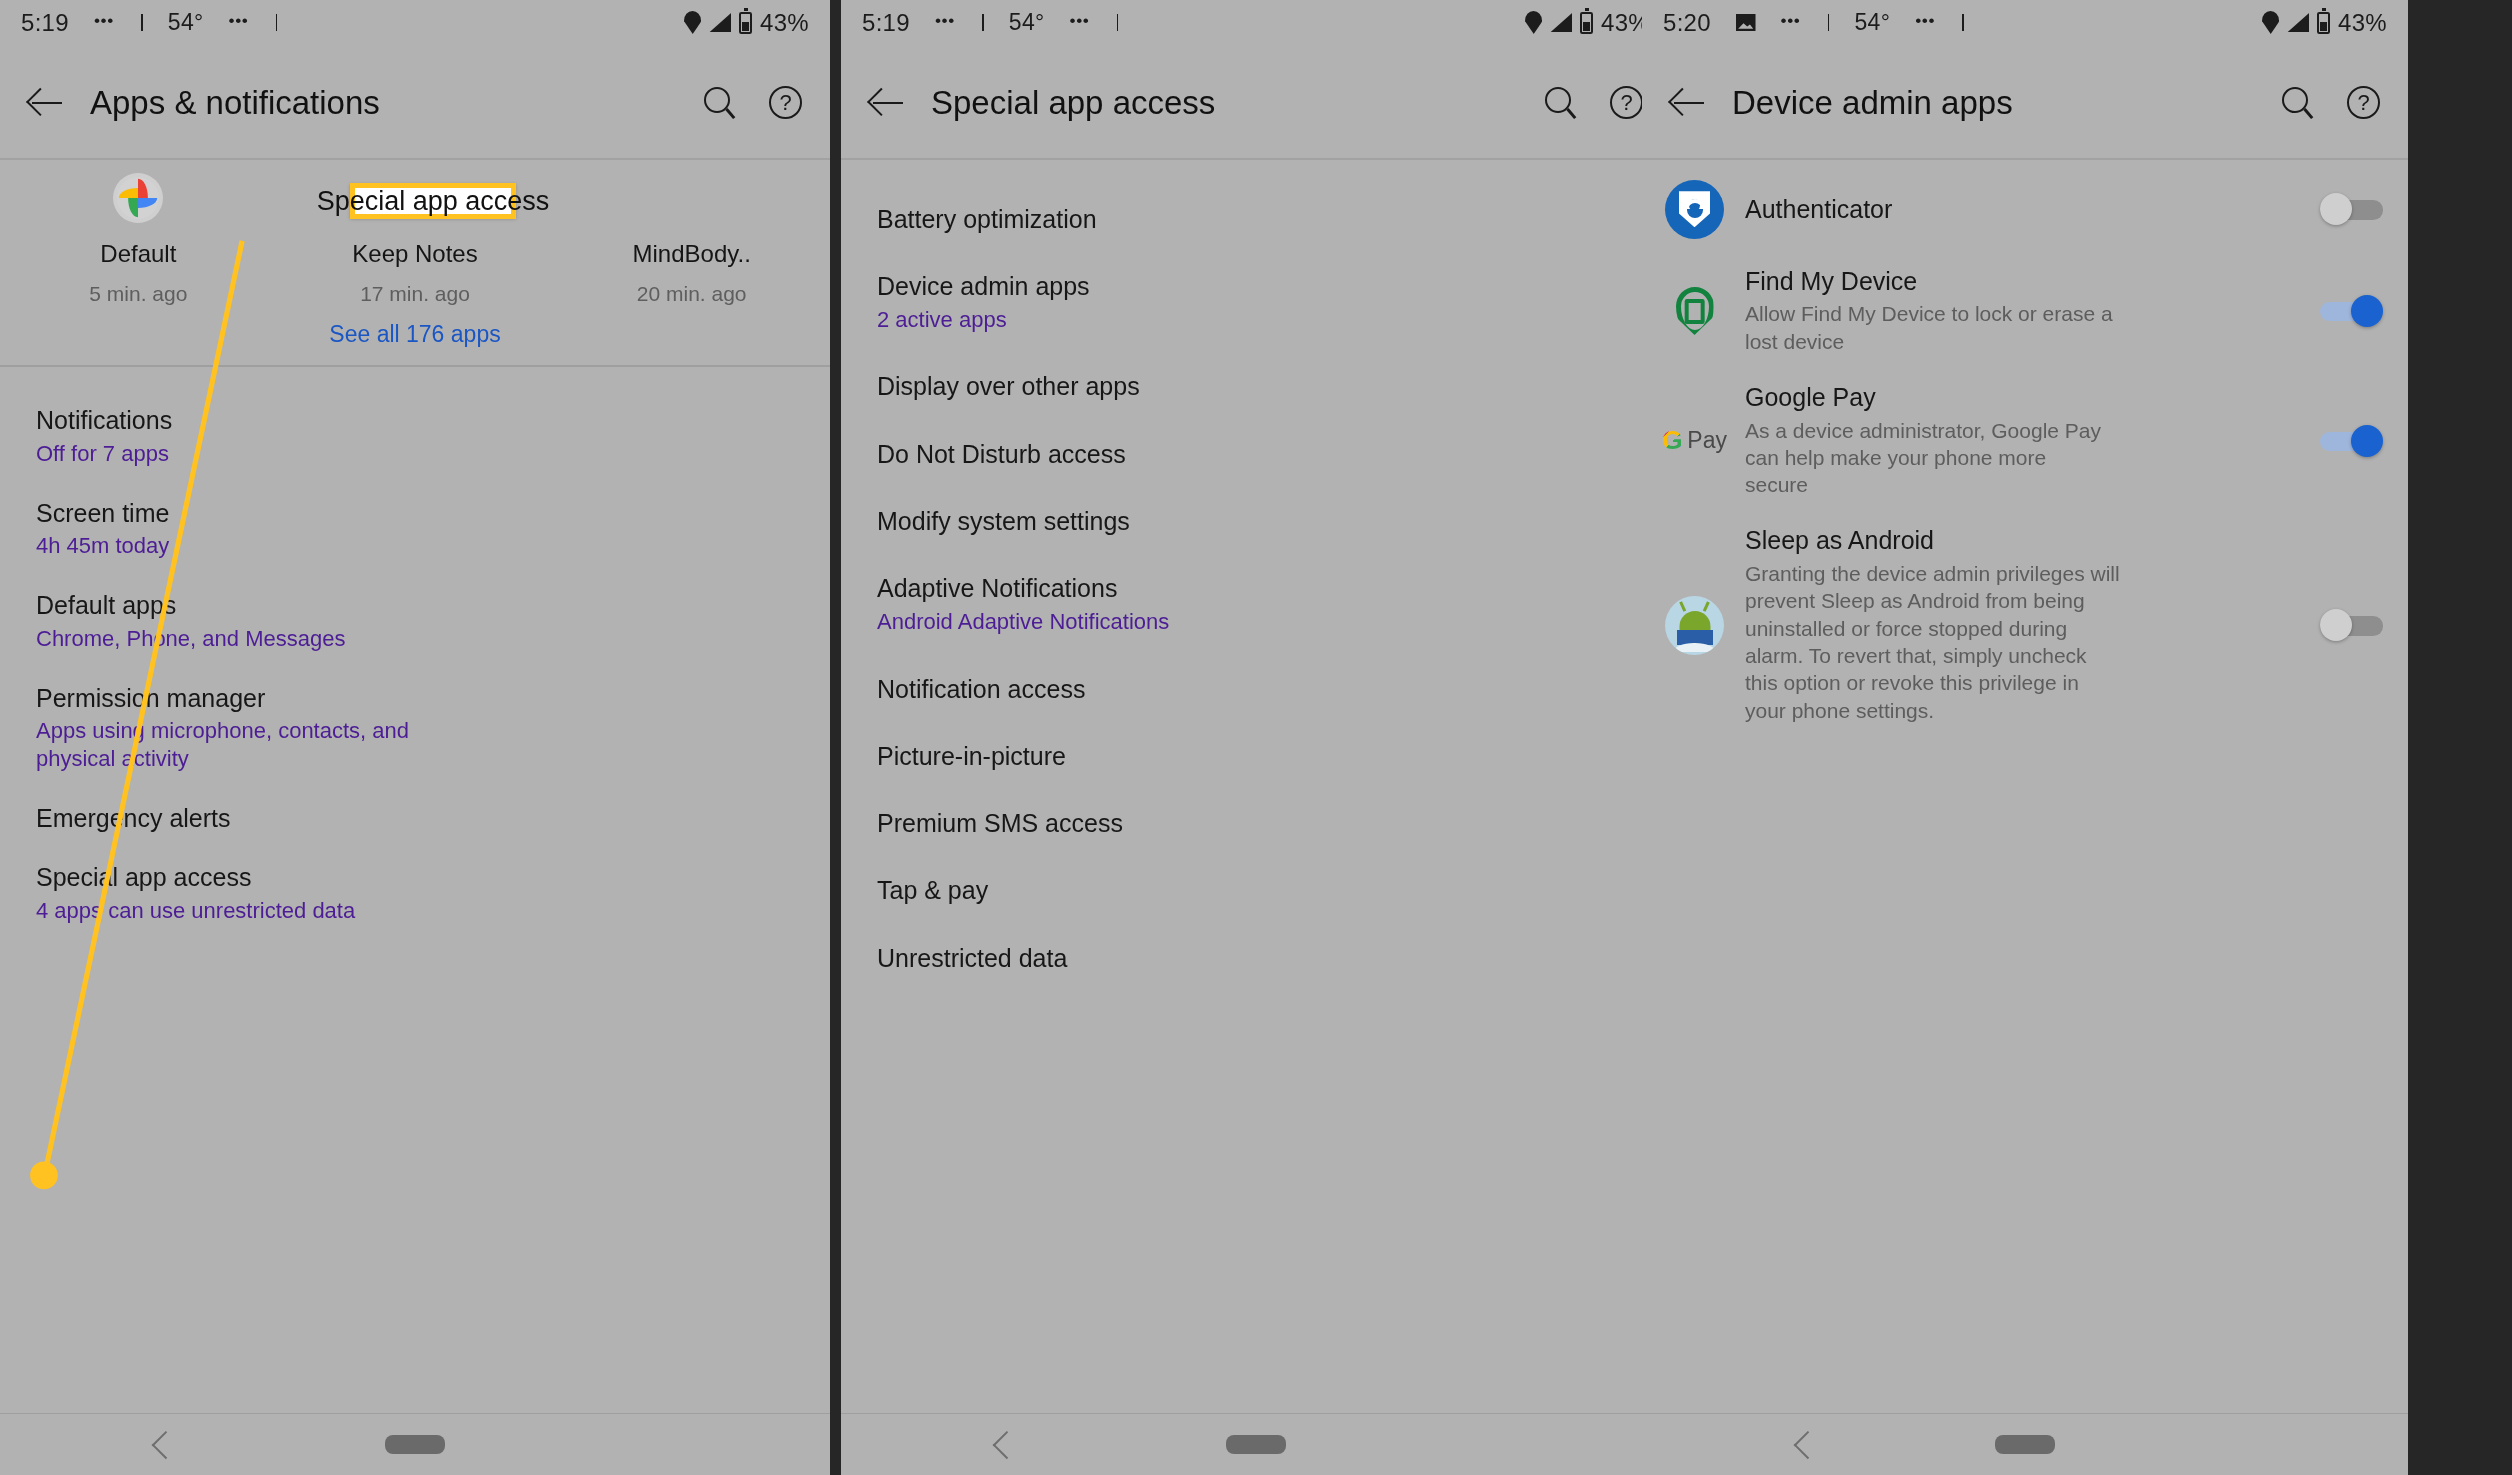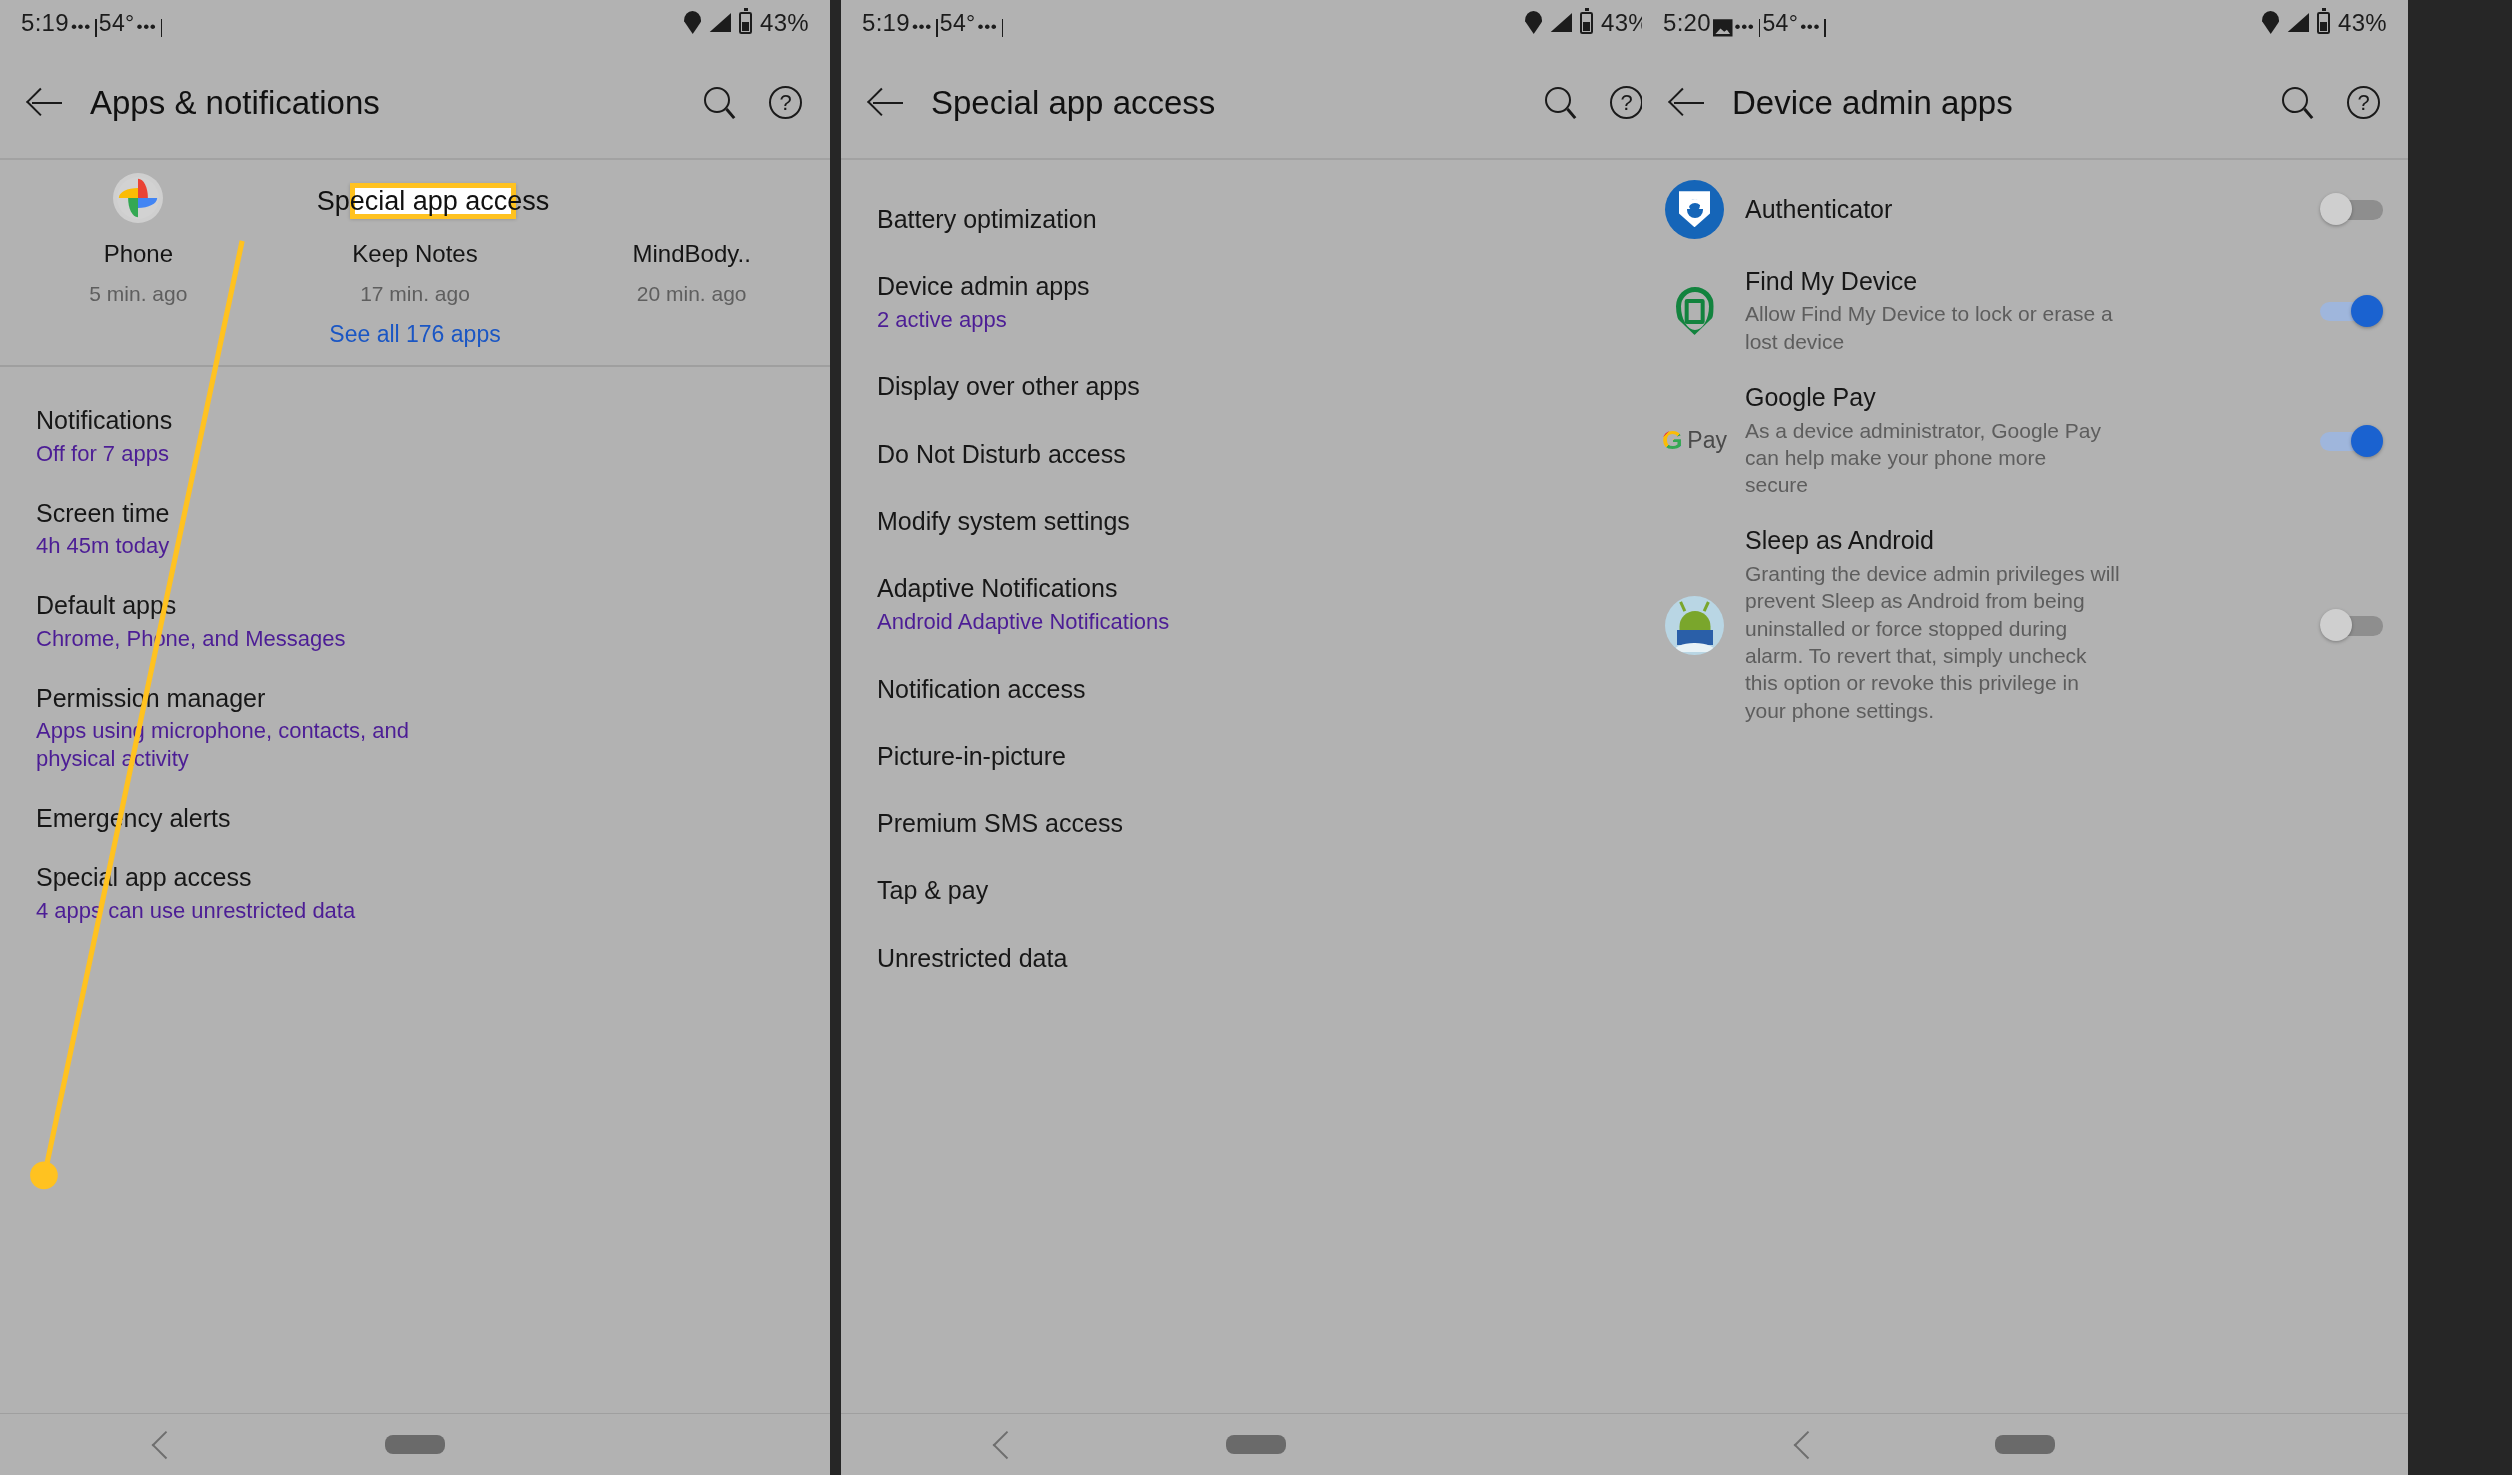--- a/index.html
+++ b/index.html
@@ -21,21 +21,21 @@
   #panel3 { left: 1642px; width: 766px; }
 
   
   .statusbar {
     position: relative; height: 45px; width: 100%;
     display: flex; align-items: center;
     padding: 0 21px;
     color: #1c1c1c;
     font-size: 24px; letter-spacing: 0.3px;
   }
-  .sb-left { display: flex; align-items: flex-end; gap: 2px; }
+  .sb-left { display: flex; align-items: center; gap: 25px; }
   .sb-right { margin-left: auto; display: flex; align-items: center; gap: 8px; }
   .dots { letter-spacing: 0.6px; font-size: 17.3px; line-height: 1; position: relative; top: -1.7px; }
   .sbar { display:inline-block; width:1.7px; height:17.3px; background:#1c1c1c; vertical-align:middle; margin-left:2.3px;}
   .temp { font-size: 23px; }
   .sb-img { display:inline-block; width:19.6px; height:17.3px; background:#1c1c1c;
             clip-path: polygon(0 0,100% 0,100% 100%,0 100%); position:relative; }
   .sb-img::after{ content:""; position:absolute; left:2.3px; bottom:2.3px; width:15px; height:8px;
             background:#b2b2b2; clip-path: polygon(0 100%, 35% 30%, 60% 70%, 78% 45%, 100% 100%); }
   .loc { width: 17.3px; height: 23px; background: #1c1c1c;
          border-radius: 50% 50% 50% 50% / 42% 42% 58% 58%;
@@ -196,21 +196,21 @@
           <div class="app-icon photos-ic">
             <svg width="50" height="50" viewBox="0 0 86 86" aria-hidden="true">
               <circle cx="43" cy="43" r="36" fill="#d2d2d2"></circle>
               <path d="M43 10 L43 43 L60 43 C60 25 53 10 43 10Z" fill="#EA4335"></path>
               <path d="M43 43 L43 76 C53 76 60 61 60 43Z" fill="#4285F4" opacity="0"></path>
               <path d="M76 43 L43 43 L43 60 C61 60 76 53 76 43Z" fill="#4285F4"></path>
               <path d="M43 76 L43 43 L26 43 C26 61 33 76 43 76Z" fill="#34A853"></path>
               <path d="M10 43 L43 43 L43 26 C25 26 10 33 10 43Z" fill="#FBBC05"></path>
             </svg>
           </div>
-          <div class="app-name">Phone</div>
+          <div class="app-name">Default</div>
           <div class="app-time">5 min. ago</div>
         </div>
         <div class="app-cell">
           <div class="app-icon"></div>
           <div class="app-name">Keep Notes</div>
           <div class="app-time">17 min. ago</div>
         </div>
         <div class="app-cell">
           <div class="app-icon"></div>
           <div class="app-name">MindBody..</div>

